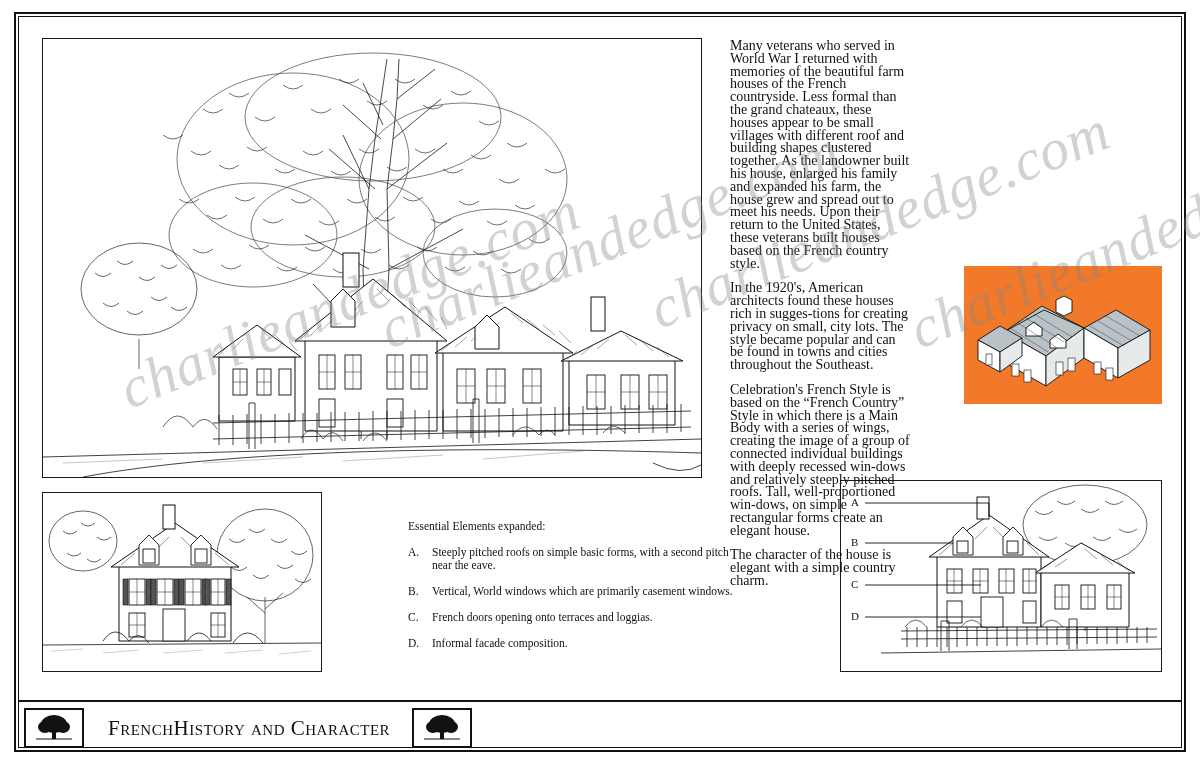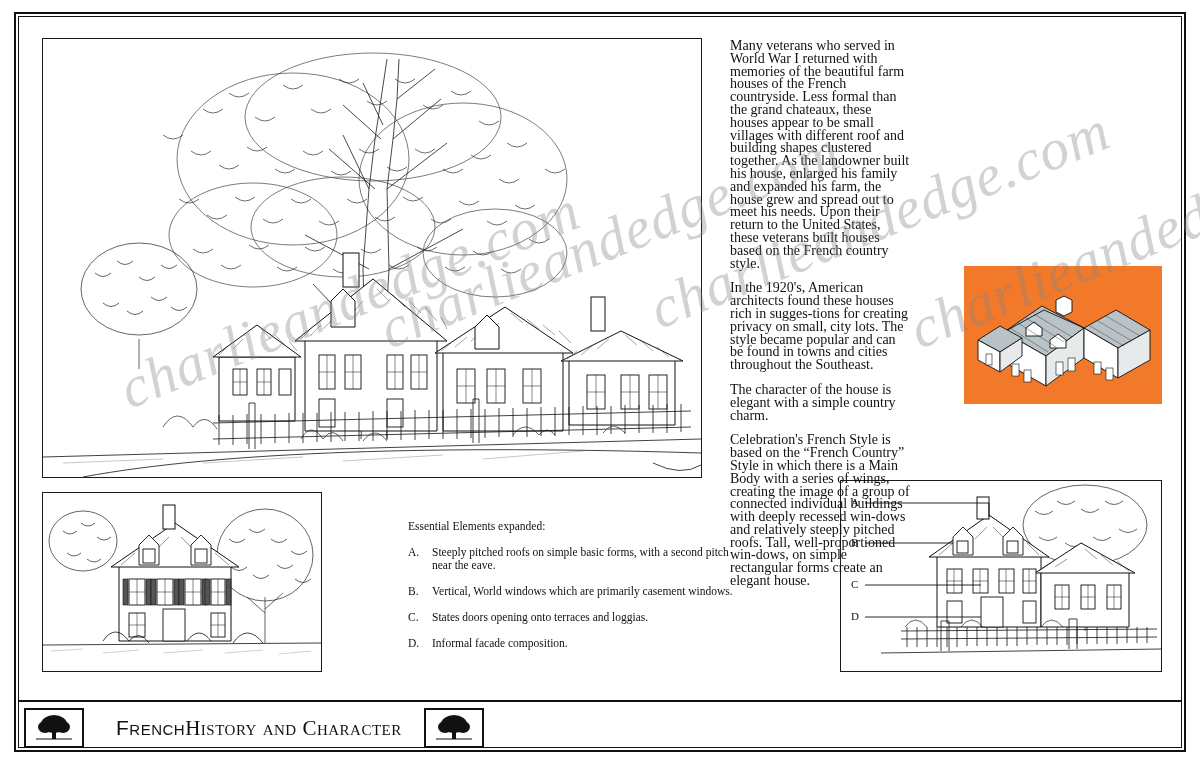--- a/index.html
+++ b/index.html
@@ -155,23 +155,23 @@
     display: flex;
     align-items: center;
     justify-content: center;
     background: #fff;
     margin: 0 6px;
   }
   .footer-emblem svg { display: block; }
   .footer-left-label {
     font-size: 21px;
     letter-spacing: 0.5px;
-    margin-left: 26px;
+    margin-left: 18px;
     font-variant: small-caps;
-    font-family: Liberation Sans, sans-serif;
+    font-family: Liberation Serif, serif;
   }
   .footer-center {
     flex: 1 1 auto;
     text-align: center;
     font-size: 12.5px;
     letter-spacing: 0.6px;
     font-weight: bold;
   }
   .footer-right-label {
     font-size: 21px;
@@ -546,38 +546,38 @@
     </svg>
     <div class="callout-label" style="left:10px; top:15px;">A</div>
     <div class="callout-label" style="left:10px; top:55px;">B</div>
     <div class="callout-label" style="left:10px; top:97px;">C</div>
     <div class="callout-label" style="left:10px; top:129px;">D</div>
   </div>
 
   <div class="text-column">
     <p>Many veterans who served in World War I returned with memories of the beautiful farm houses of the French countryside. Less formal than the grand chateaux, these houses appear to be small villages with different roof and building shapes clustered together. As the landowner built his house, enlarged his family and expanded his farm, the house grew and spread out to meet his needs. Upon their return to the United States, these veterans built houses based on the French country style.</p>
     <p>In the 1920's, American architects found these houses rich in sugges-tions for creating privacy on small, city lots. The style became popular and can be found in towns and cities throughout the Southeast.</p>
+    <p>Celebration's French Style is based on the “French Country” Style in which there is a Main Body with a series of wings, creating the image of a group of connected individual buildings with deeply recessed win-dows and relatively steeply pitched roofs. Tall, well-proportioned win-dows, on simple rectangular forms create an elegant house.</p>
     <p>The character of the house is elegant with a simple country charm.</p>
-    <p>Celebration's French Style is based on the “French Country” Style in which there is a Main Body with a series of wings, creating the image of a group of connected individual buildings with deeply recessed win-dows and relatively steeply pitched roofs. Tall, well-proportioned win-dows, on simple rectangular forms create an elegant house.</p>
   </div>
 
   <div class="essentials">
     <div class="essentials-title">Essential Elements expanded:</div>
 
     <div class="essentials-item">
       <div class="essentials-letter">A.</div>
       <div class="essentials-text">Steeply pitched roofs on simple basic forms, with a second pitch near the eave.</div>
     </div>
     <div class="essentials-item">
       <div class="essentials-letter">B.</div>
       <div class="essentials-text">Vertical, World windows which are primarily casement windows.</div>
     </div>
     <div class="essentials-item">
       <div class="essentials-letter">C.</div>
-      <div class="essentials-text">States doors opening onto terraces and loggias.</div>
+      <div class="essentials-text">French doors opening onto terraces and loggias.</div>
     </div>
     <div class="essentials-item">
       <div class="essentials-letter">D.</div>
       <div class="essentials-text">Informal facade composition.</div>
     </div>
   </div>
 
   <div class="footer">
     <div class="footer-inner">
       <div class="footer-emblem">

